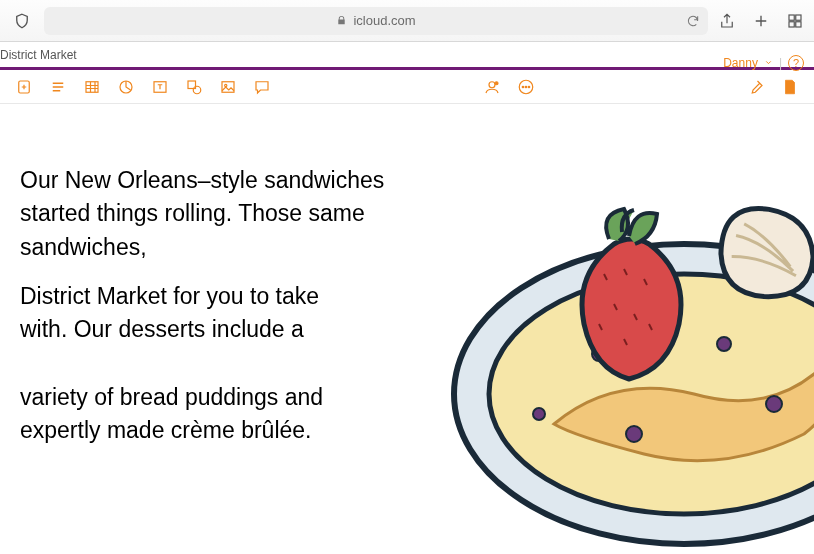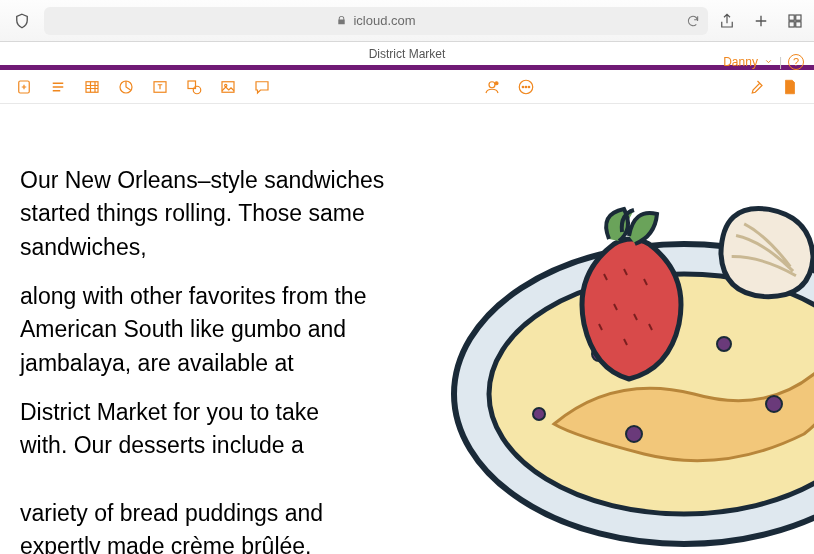--- a/index.html
+++ b/index.html
@@ -49,23 +49,22 @@
     align-items: center;
   }
   .icn { display: inline-flex; align-items: center; justify-content: center; }
   .icn svg { display: block; }
 
   
   .pages-header {
     height: 28px;
     display: flex;
     align-items: center;
-    justify-content: center;
     position: relative;
-    border-bottom: 5px solid #701a75;
+    border-bottom: 3px solid #701a75;
   }
   .doc-title {
     font-size: 12px;
     color: #555;
   }
   .user-area {
     position: absolute;
     right: 10px;
     display: flex;
     align-items: center;
@@ -259,21 +258,20 @@
   <span class="tbtn">
     <svg width="18" height="18" viewBox="0 0 24 24" fill="#f0871e">
         <path d="M6 3h9l3 3v15H6z"></path>
       </svg>
   </span>
 </div>
 
 <div class="canvas">
   <div class="body-text">
     <p class="p1">Our New Orleans–style sandwiches started things rolling. Those same sandwiches,</p>
-    <p class="p2">along with other favorites from the American South like gumbo and jambalaya, are available at</p>
     <p class="p3">District Market for you to take with. Our desserts include a</p>
     <p class="p4">variety of bread puddings and expertly made crème brûlée.</p>
   </div>
 
   <div class="illustration">
     <svg width="480" height="480" viewBox="0 0 480 480">
 
       <ellipse cx="310" cy="300" rx="230" ry="150" fill="#dfe8ef" stroke="#1a2a38" stroke-width="6"></ellipse>
       <ellipse cx="310" cy="300" rx="195" ry="120" fill="#f6e6a8" stroke="#1a2a38" stroke-width="5"></ellipse>
 

